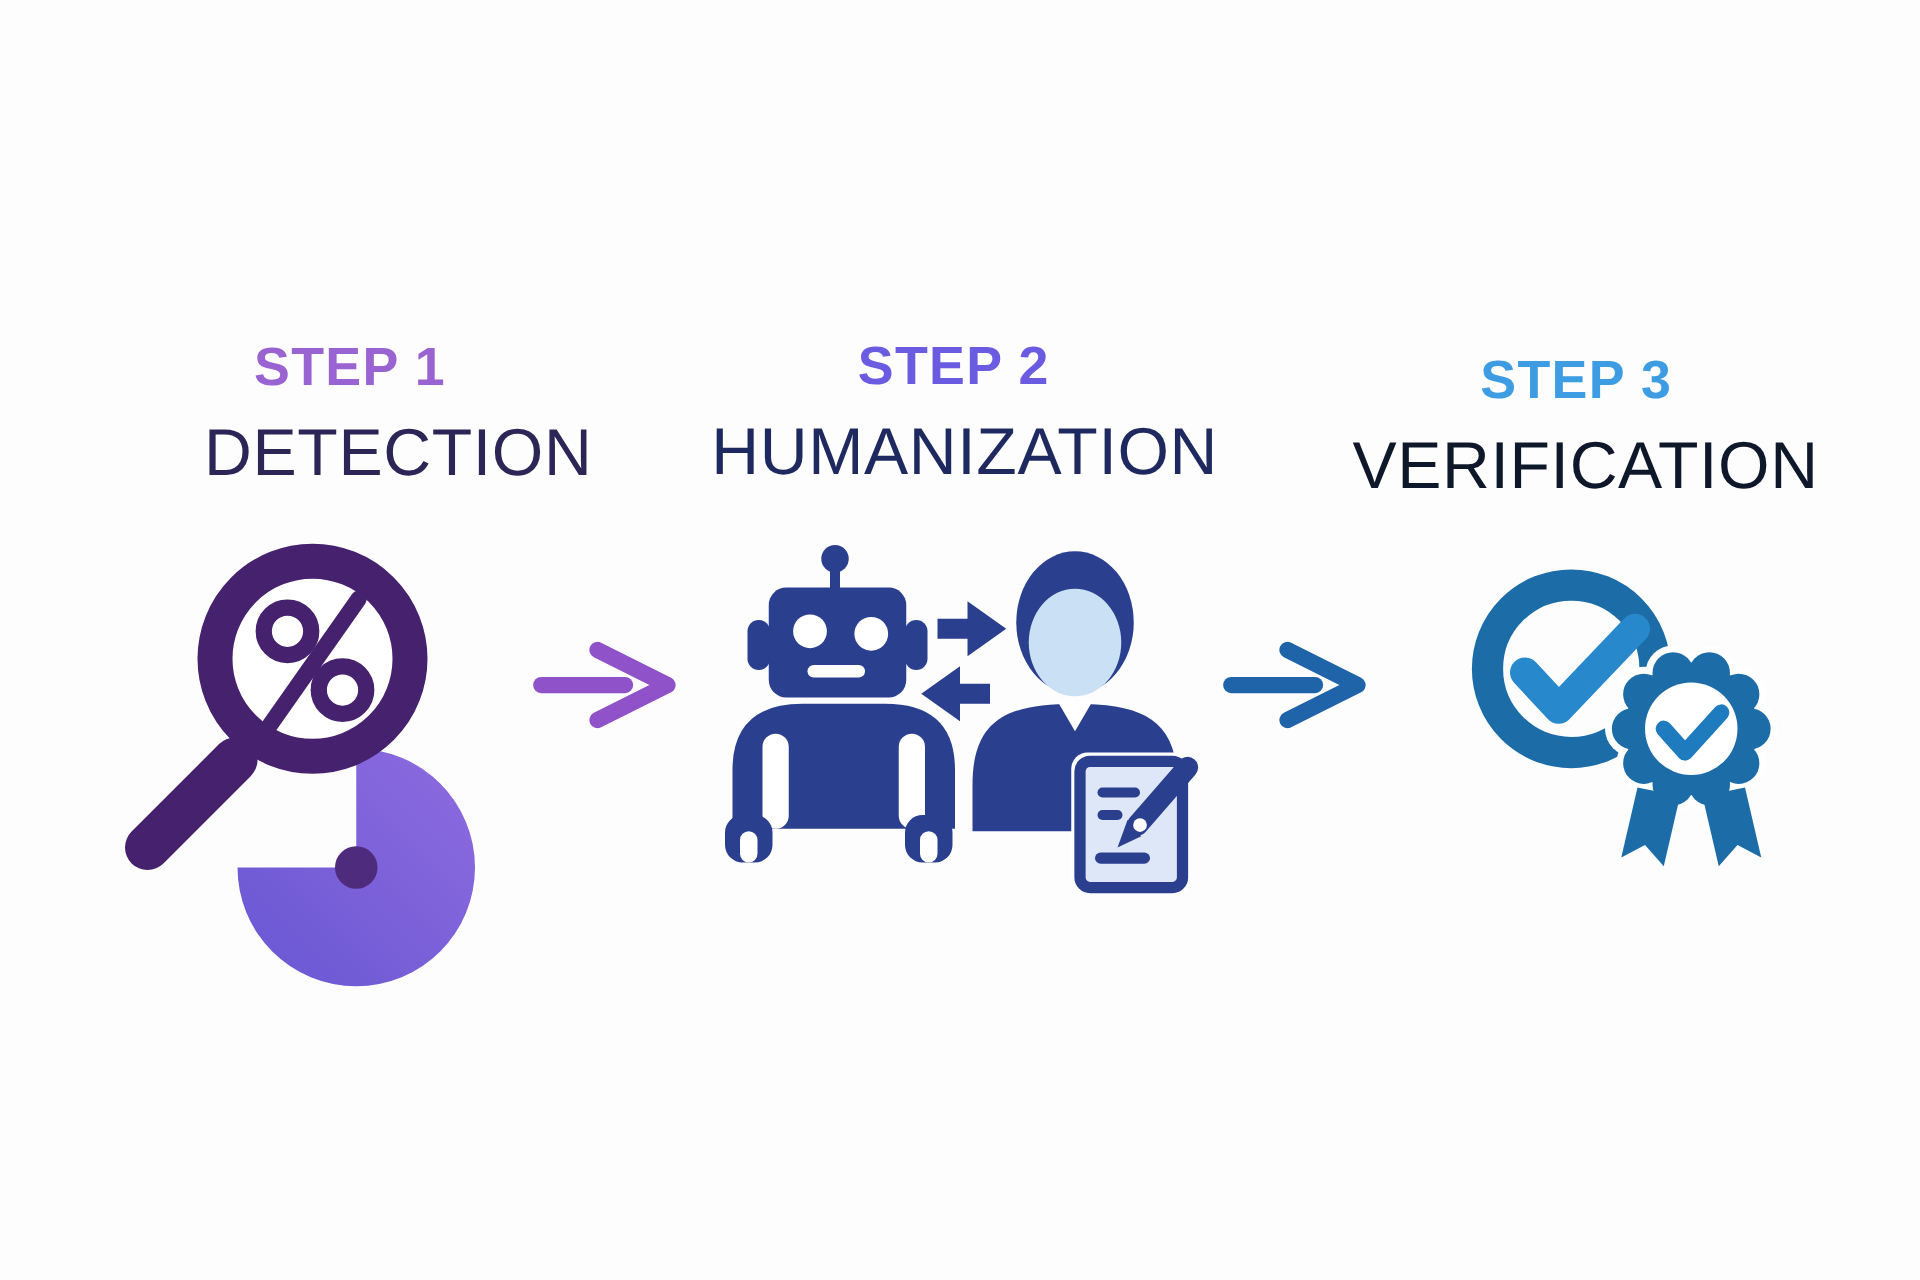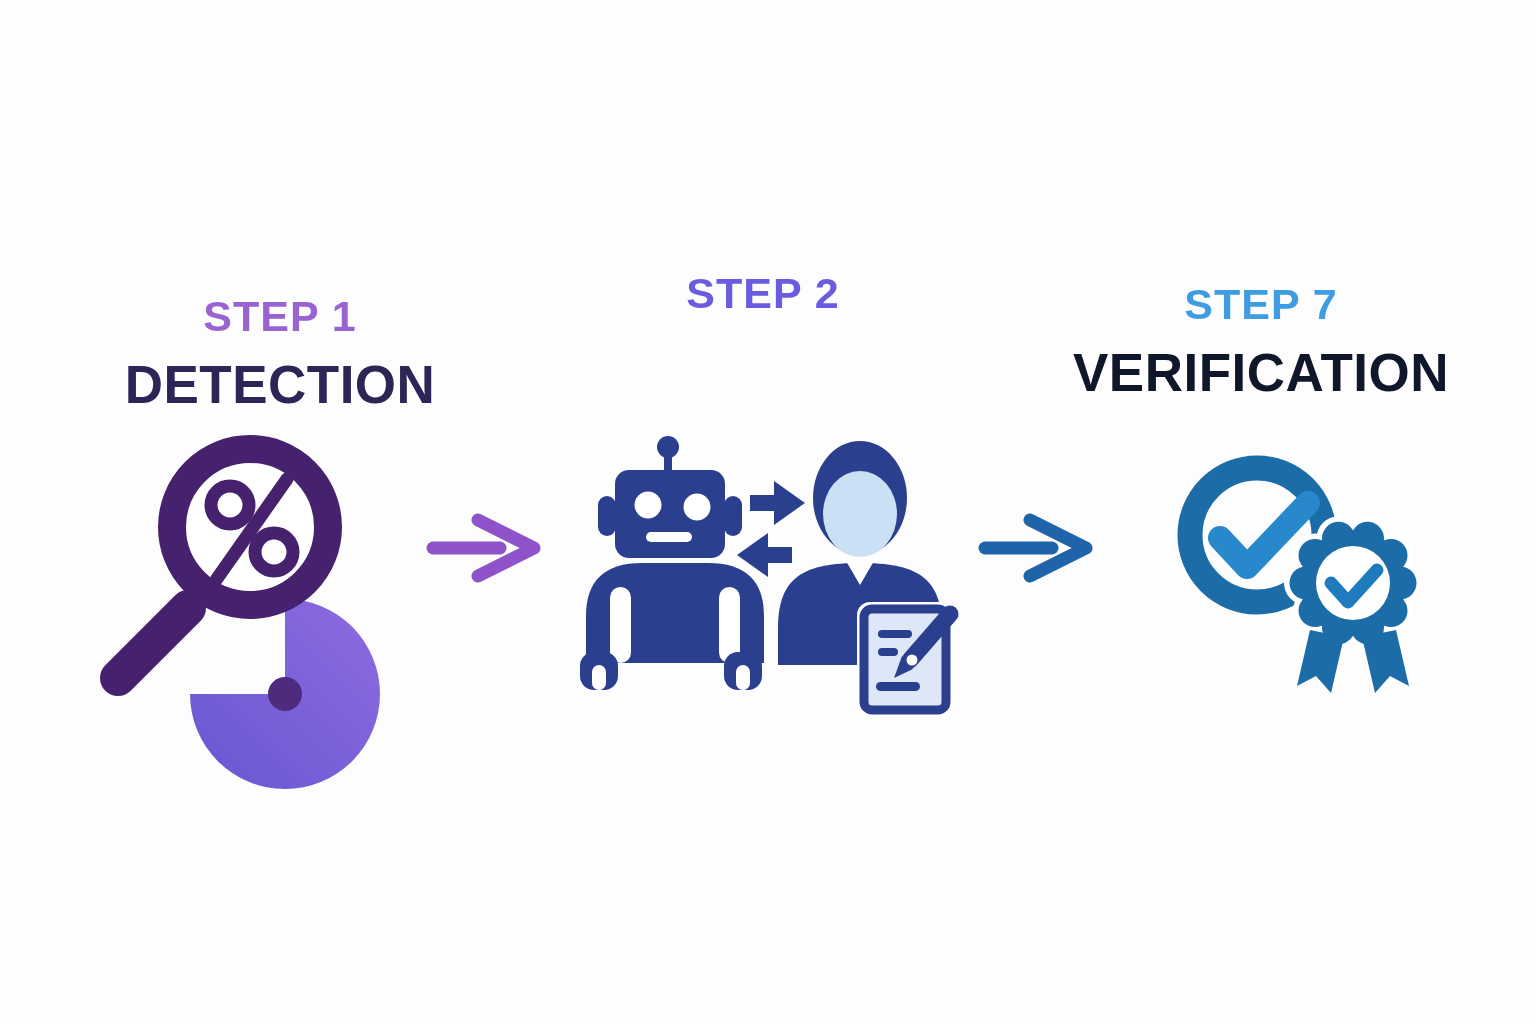--- a/index.html
+++ b/index.html
@@ -9,23 +9,23 @@
     font-family:"Liberation Sans", sans-serif;
     overflow:hidden;position:relative;
   }
   .stage{position:absolute;inset:0;}
   .step-col{position:absolute;width:420px;text-align:center;}
   .step-col .step-label{
     font-size:43px;font-weight:800;letter-spacing:1px;line-height:1;
     margin:0 0 20px 0;
   }
   .step-col .step-title{
-    font-size:53px;font-weight:700;letter-spacing:0.5px;line-height:1;margin:16px;
+    font-size:53px;font-weight:400;letter-spacing:0.5px;line-height:1;margin:16px;text-align:right;
   }
-  #col1{left:70px;top:295px;}
+  #col1{left:70px;top:273px;}
   #col2{left:553px;top:272px;}
   #col3{left:1051px;top:283px;}
   #col1 .step-label{color:#9a63d2;}
   #col1 .step-title{color:#2c2657;}
   #col2 .step-label{color:#6a5be0;}
   #col2 .step-title{color:#1e2a5f;}
   #col3 .step-label{color:#3e9ce2;}
   #col3 .step-title{color:#0f172a;}
   .icon{position:absolute;}
   #icon1{left:90px;top:422px;width:320px;height:380px;}
@@ -39,24 +39,25 @@
 
 <div class="stage">
 
   <div class="step-col" id="col1">
     <div class="step-label">STEP 1</div>
     <div class="step-title">DETECTION</div>
   </div>
 
   <div class="step-col" id="col2">
     <div class="step-label">STEP 2</div>
+    <div class="step-title">HUMANIZATION</div>
   </div>
 
   <div class="step-col" id="col3">
-    <div class="step-label">STEP 7</div>
+    <div class="step-label">STEP 3</div>
     <div class="step-title">VERIFICATION</div>
   </div>
 
   <svg class="icon" id="icon1" viewBox="0 0 320 380">
     <defs>
       <linearGradient id="pieGrad" x1="1" y1="0" x2="0" y2="1">
         <stop offset="0" stop-color="#8f6be0"></stop>
         <stop offset="1" stop-color="#6757d2"></stop>
       </linearGradient>
     </defs>

